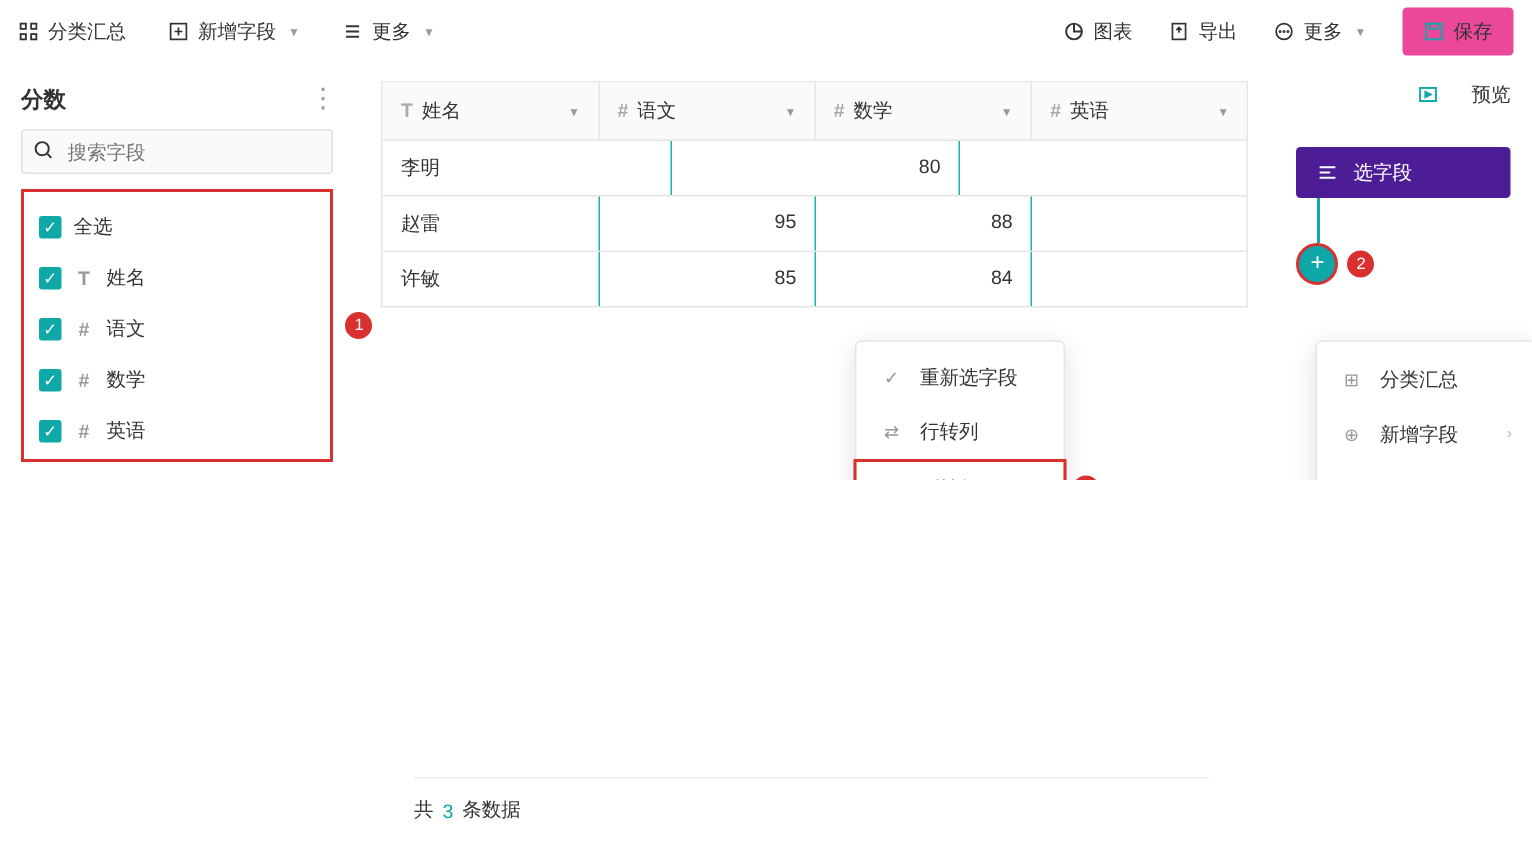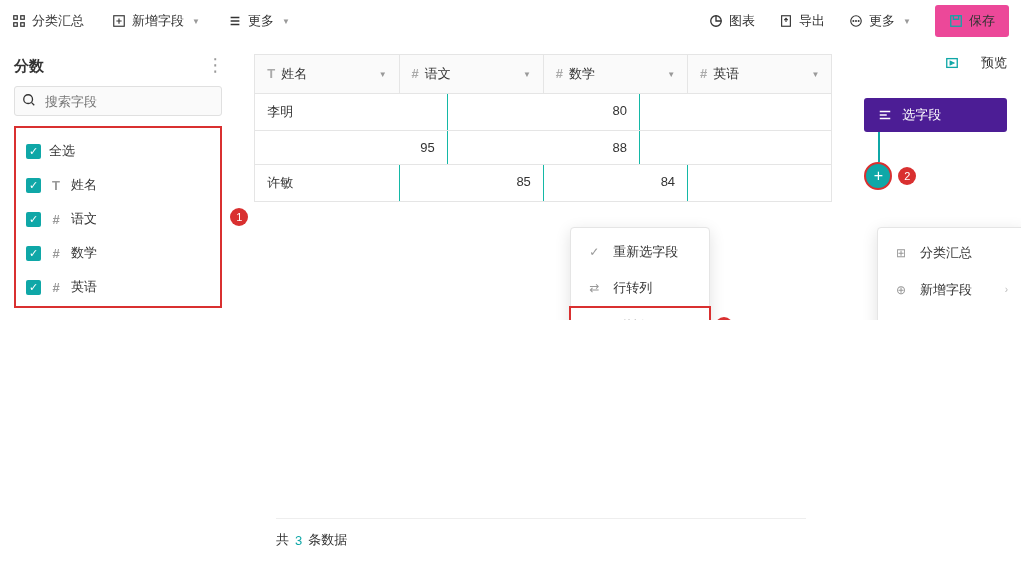--- a/index.html
+++ b/index.html
@@ -183,20 +183,21 @@
             <span class="dd-caret">▼</span>
           </div>
       </div>
       <div class="table-body">
         <div class="tr">
             <div class="td">李明</div>
             <div class="td num">80</div>
             <div class="td"></div>
           </div>
         <div class="tr">
+            <div class="td">赵雷</div>
             <div class="td num">95</div>
             <div class="td num">88</div>
             <div class="td"></div>
           </div>
         <div class="tr">
             <div class="td">许敏</div>
             <div class="td num">85</div>
             <div class="td num">84</div>
             <div class="td"></div>
           </div>

